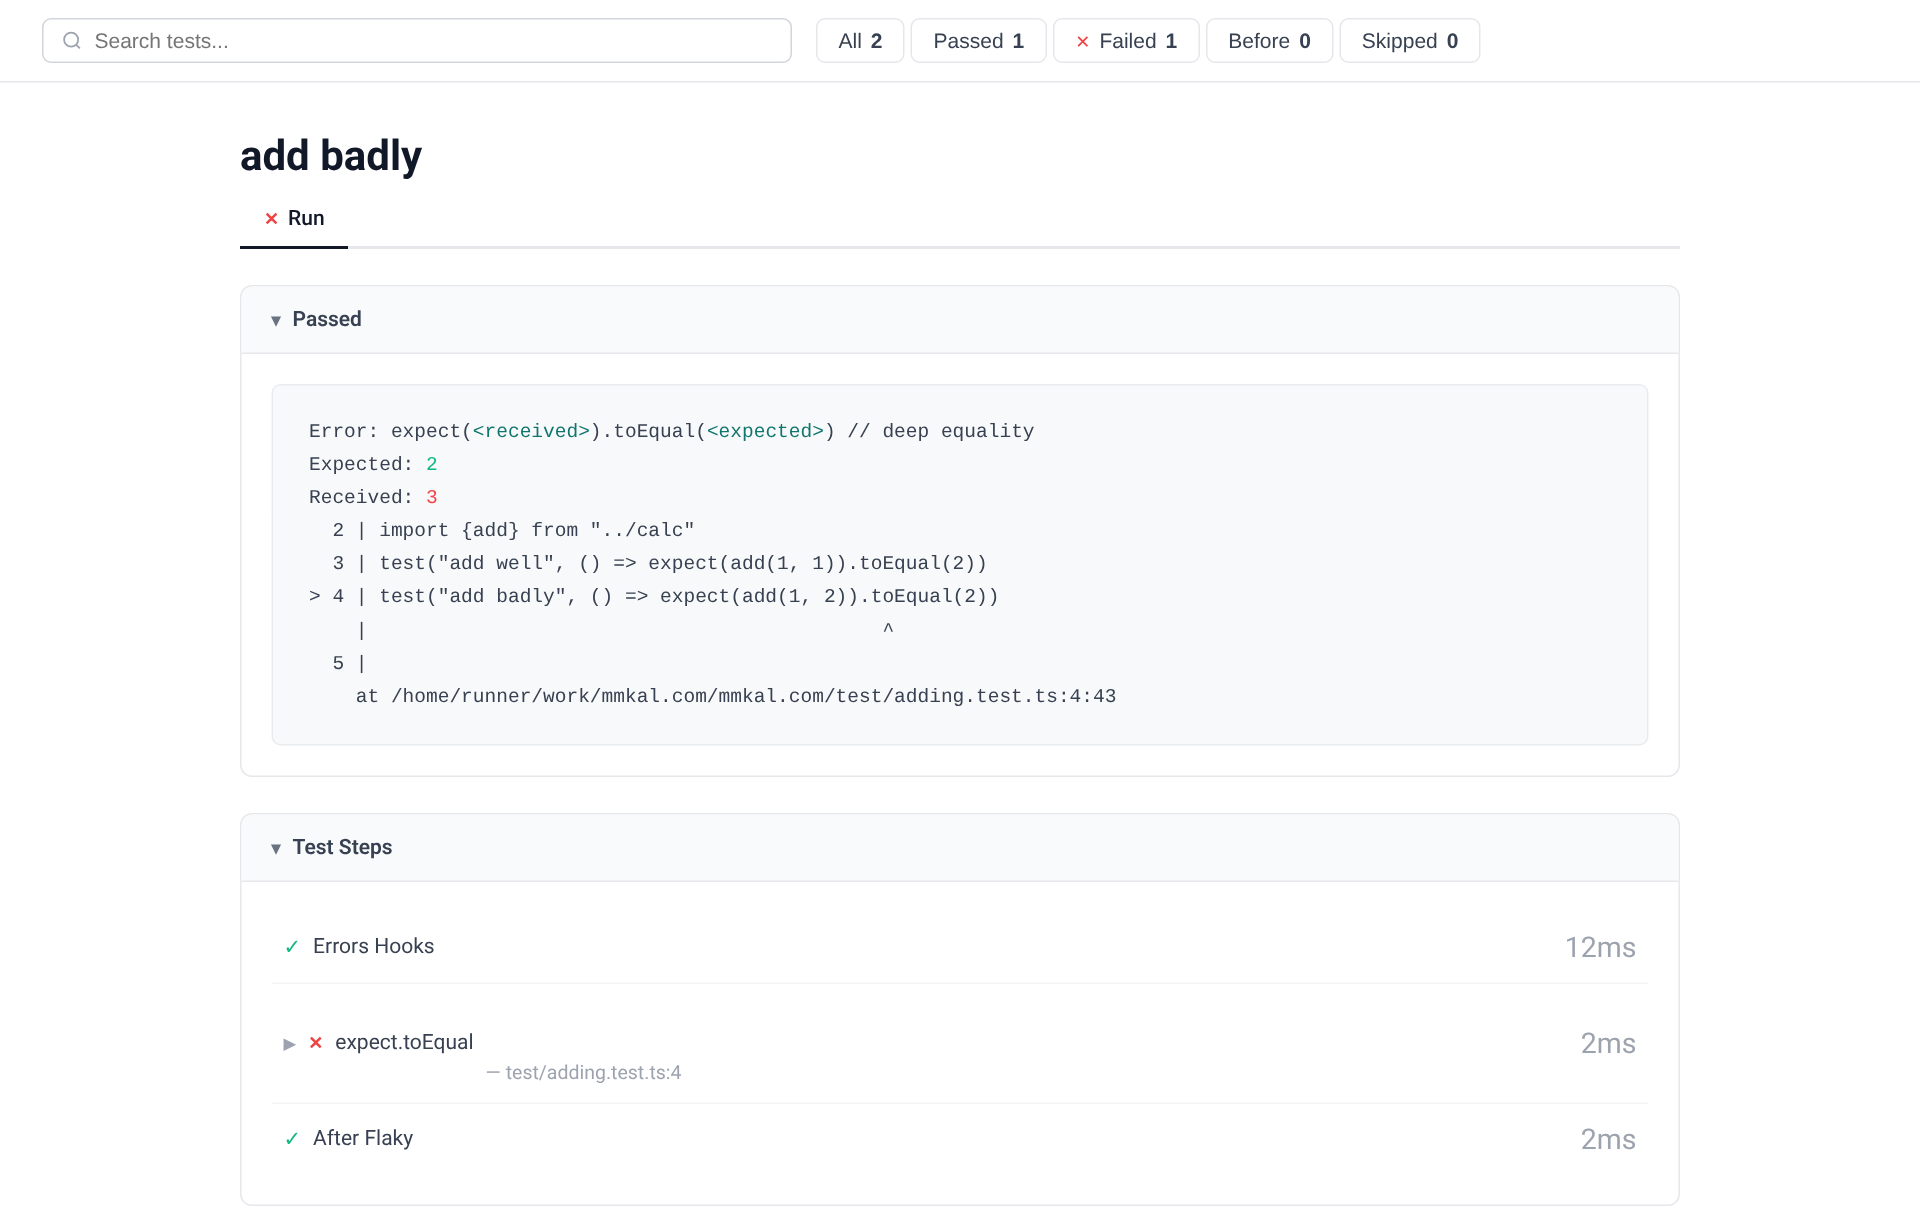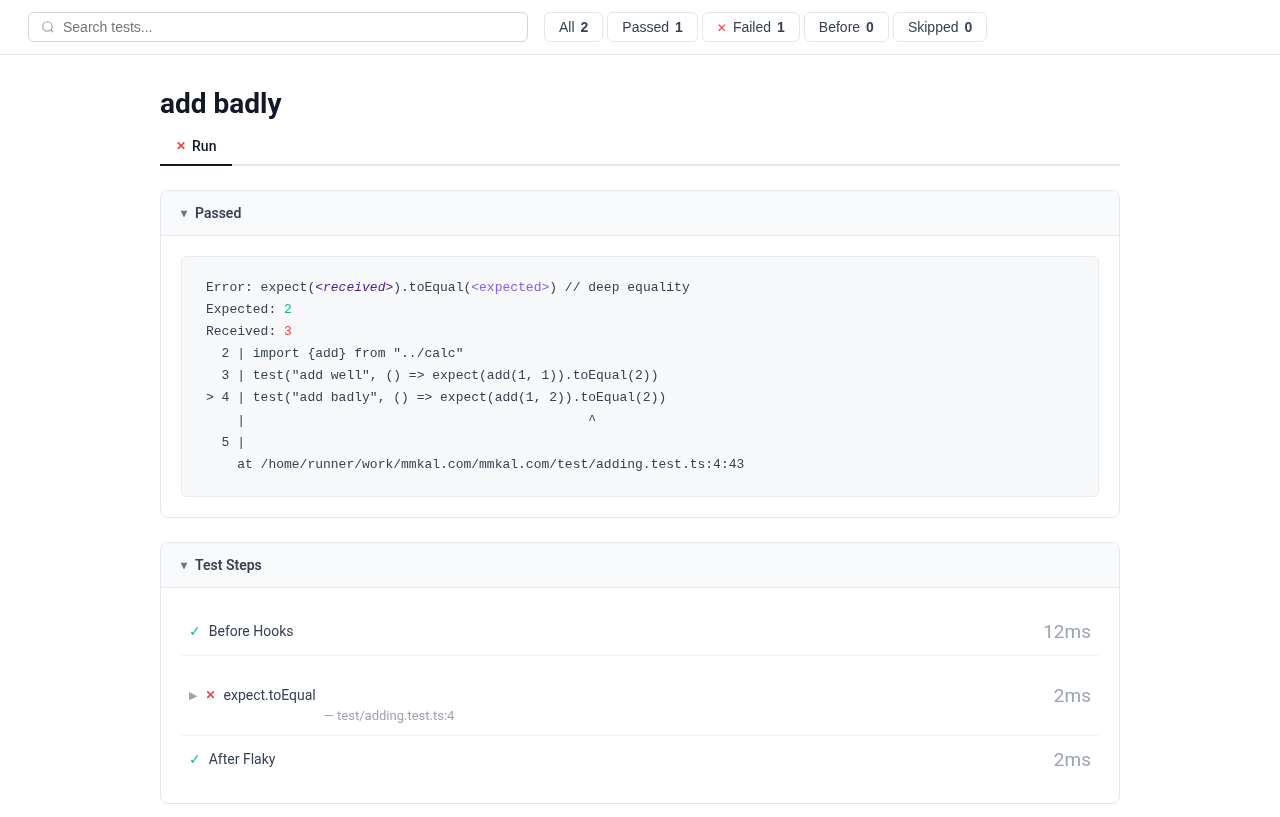--- a/index.html
+++ b/index.html
@@ -153,22 +153,22 @@
       border: 1px solid #e9ecef;
       border-radius: 6px;
       padding: 20px 24px;
       font-family: "Courier New", Courier, monospace;
       font-size: 13px;
       line-height: 1.7;
       color: #374151;
       white-space: pre;
     }
 
-    .code-received { color: #4c1d95; font-style: italic; }
-    .code-expected { color: #8b5cf6; }
+    .code-received { color: #0f766e; }
+    .code-expected { color: #0f766e; }
     .code-number-green { color: #10b981; }
     .code-number-red { color: #ef4444; }
 
     .test-steps-list {
       display: flex;
       flex-direction: column;
       gap: 0;
     }
 
     .step-item {
@@ -282,21 +282,21 @@
   <div class="section">
     <div class="section-header">
       <span class="chevron-icon">▾</span>
       <span>Test Steps</span>
     </div>
     <div class="section-body">
       <div class="test-steps-list" id="test-steps-list">
           <div class="step-item">
             <div class="step-left">
               <span class="step-check">✓</span>
-              <span class="step-label">Before Hooks</span>
+              <span class="step-label">Errors Hooks</span>
             </div>
             <span class="step-time">12ms</span>
           </div>
           <div class="step-item">
             <div class="step-left">
               <span class="step-chevron">▶</span>
               <span class="step-x">✕</span>
               <span class="step-label">expect.toEqual</span>
               <span class="step-sublabel">— test/adding.test.ts:4</span>
             </div>

